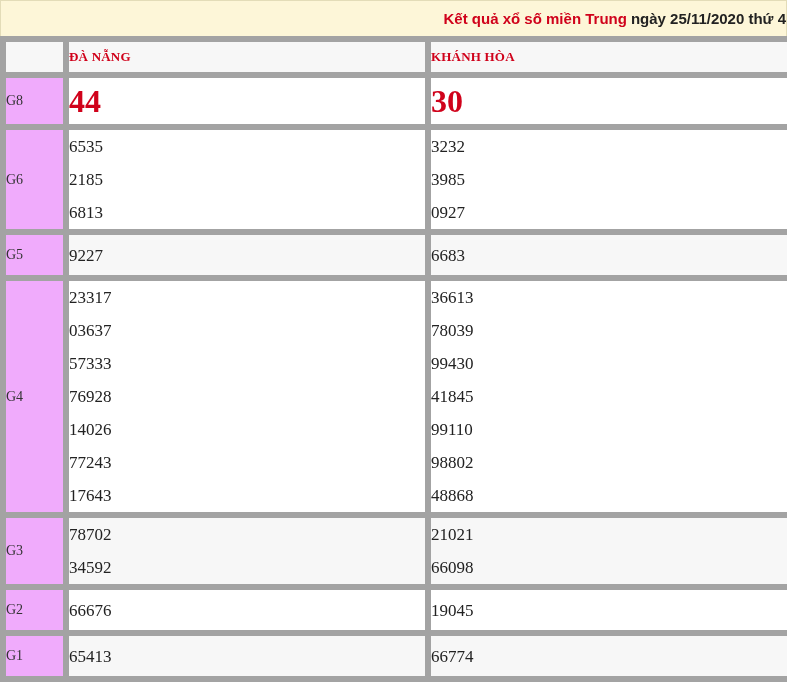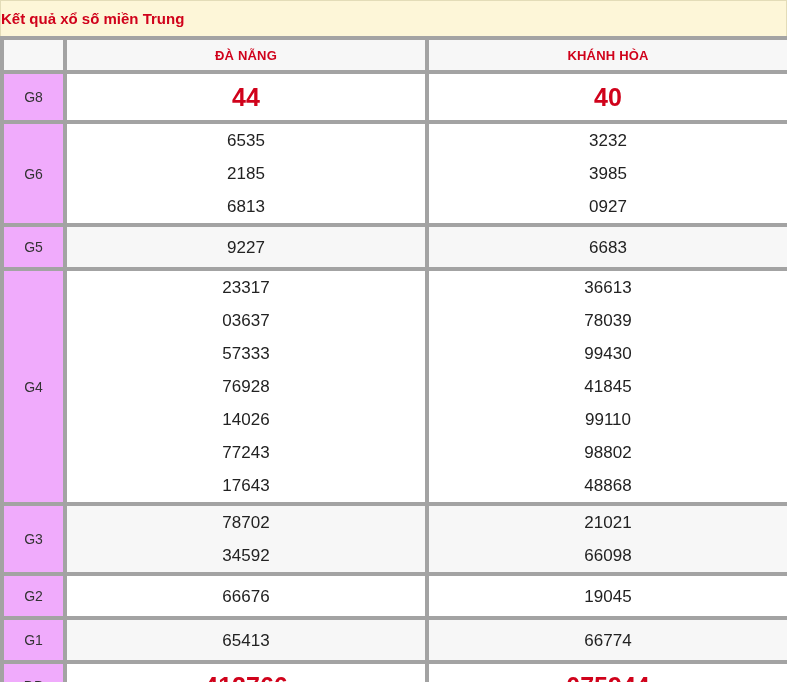--- a/index.html
+++ b/index.html
@@ -18,44 +18,45 @@
     width: 787px;
     box-sizing: border-box;
   }
   .title-bar {
     background: #fdf6d8;
     border: 1px solid #e3dcb8;
     border-bottom: none;
     height: 36px;
     display: flex;
     align-items: center;
-    justify-content: flex-start;
+    justify-content: flex-end;
     box-sizing: border-box;
   }
   .title-bar .t1 {
     color: #d0021b;
     font-weight: bold;
     font-size: 15px;
   }
   .title-bar .t2 {
     color: #222222;
     font-weight: bold;
     font-size: 15px;
     margin-left: 4px;
   }
   table.results {
     border-collapse: collapse;
     width: 787px;
     table-layout: fixed;
   }
   table.results td, table.results th {
-    border: 4px solid #a3a3a3;
-    text-align: center;
+    border: 6px solid #a3a3a3;
+    text-align: left;
     vertical-align: middle;
     padding: 0;
+    font-family: Liberation Serif, serif;
   }
   col.c-label { width: 63px; }
   col.c-prov  { width: 362px; }
 
   .hdr-row td {
     height: 30px;
     background: #f7f7f7;
   }
   .prov-name {
     color: #d0021b;
@@ -70,21 +71,21 @@
     font-weight: normal;
   }
   .val {
     font-size: 17px;
     color: #222222;
     line-height: 33px;
   }
   .val.big-red {
     color: #d0021b;
     font-weight: bold;
-    font-size: 25px;
+    font-size: 32px;
     line-height: 46px;
   }
   .val.db {
     color: #d0021b;
     font-weight: bold;
     font-size: 25px;
     line-height: 44px;
   }
   .row-g8 td { height: 46px; }
   .row-g7 td { height: 40px; }
@@ -95,20 +96,21 @@
   .num-list div { white-space: nowrap; }
   .zebra { background: #f7f7f7; }
 </style>
 </head>
 <body>
 
 <div class="wrap">
 
   <div class="title-bar">
     <span class="t1">Kết quả xổ số miền Trung</span>
+    <span class="t2">ngày 25/11/2020 thứ 4</span>
   </div>
 
   <table class="results">
     <colgroup>
       <col class="c-label">
       <col class="c-prov">
       <col class="c-prov">
     </colgroup>
     <tbody>
 
@@ -117,21 +119,21 @@
         <td class="prov-name">ĐÀ NẴNG</td>
         <td class="prov-name">KHÁNH HÒA</td>
       </tr>
 
       <tr class="row-g8">
         <td class="lbl">G8</td>
         <td class="val big-red num-list">
           <div>44</div>
         </td>
         <td class="val big-red num-list">
-          <div>40</div>
+          <div>30</div>
         </td>
       </tr>
 
 
       <tr>
         <td class="lbl">G6</td>
         <td class="val num-list">
           <div>6535</div>
           <div>2185</div>
           <div>6813</div>

